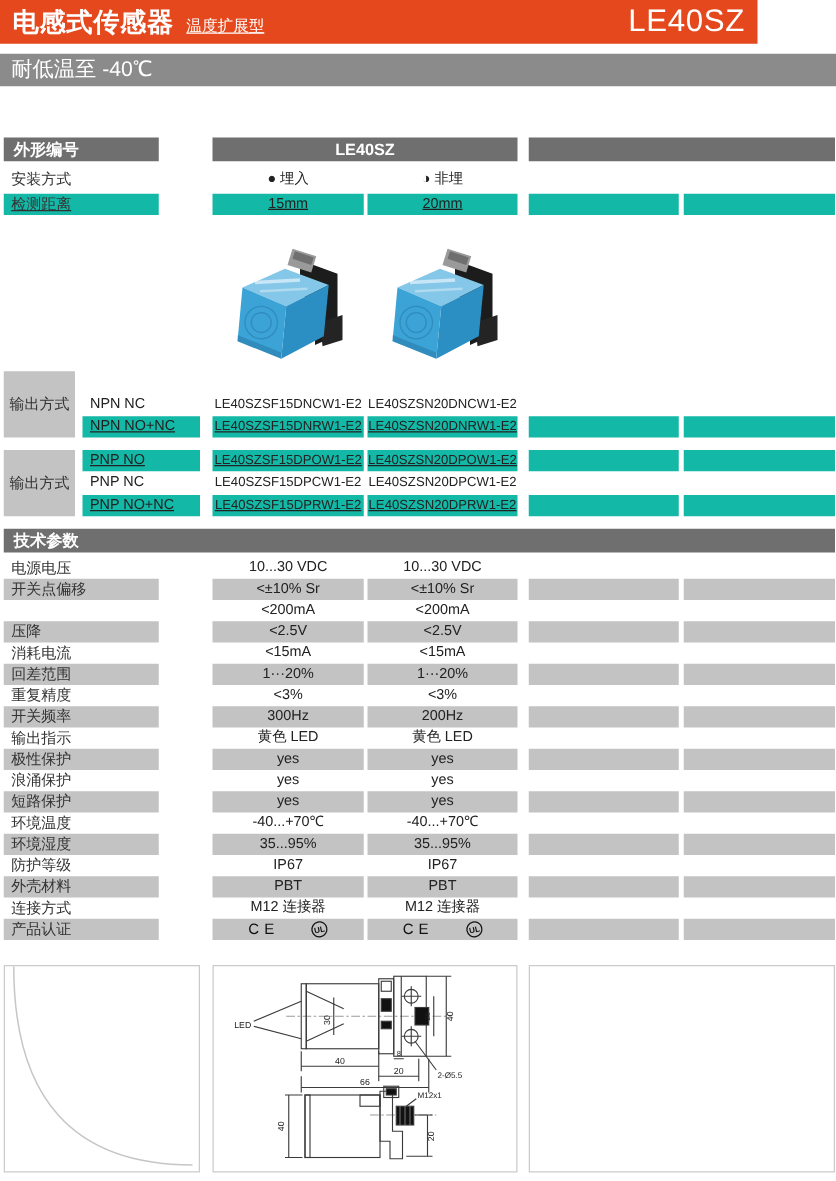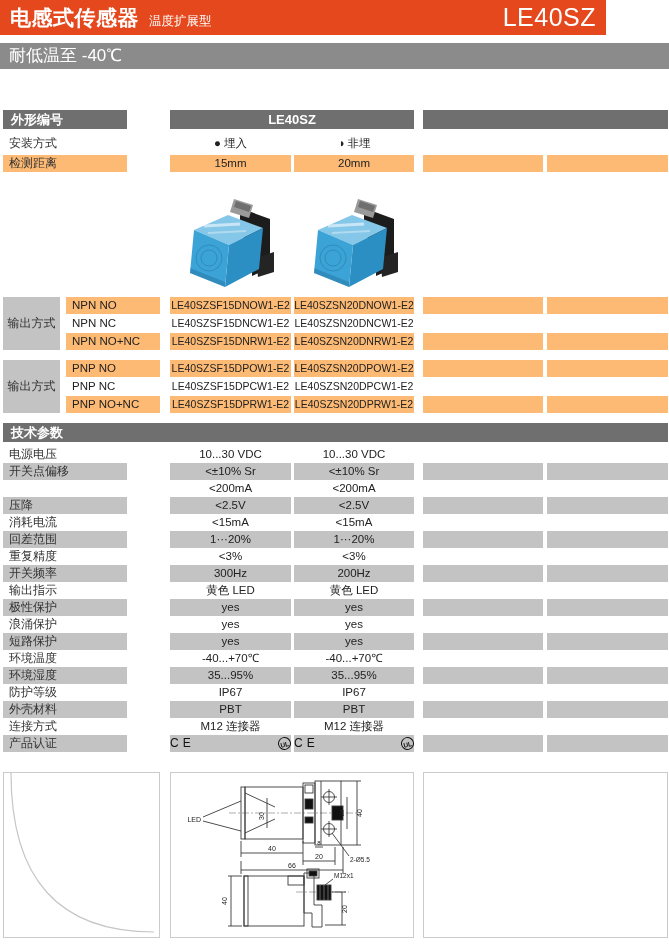--- a/index.html
+++ b/index.html
@@ -3,56 +3,56 @@
 <meta charset="utf-8">
 <style>
   html,body{margin:0;padding:0;background:#fff;}
   .page{position:relative;width:669px;height:945px;background:#fff;overflow:hidden;
         font-family:"Liberation Sans", sans-serif;}
 
   
   .hdr{position:absolute;top:0;left:0;width:606px;height:35px;background:#E4481C;
        display:flex;align-items:center;padding:16px 10px;box-sizing:border-box;}
   .hdr-title{font-size:21px;font-weight:bold;color:#fff;letter-spacing:.5px;}
-  .hdr-sub{font-size:12.5px;color:#fff;margin-left:10px;margin-top:7px;}
+  .hdr-sub{font-size:12.5px;color:#fff;margin-left:10px;margin-top:7px;text-decoration:underline;}
   .hdr-model{margin-left:auto;font-size:25px;color:#fff;font-weight:normal;letter-spacing:.5px;}
   .banner{position:absolute;top:43px;left:0;width:669px;height:26px;background:#8B8B8B;
           color:#fff;font-size:17px;line-height:26px;padding-left:9px;box-sizing:border-box;}
 
   
   .trow{position:absolute;left:0;width:669px;height:17px;}
   .cell{position:absolute;top:0;height:17px;line-height:17px;font-size:11.5px;color:#222;
         text-align:center;white-space:nowrap;overflow:hidden;box-sizing:border-box;}
   .cL{left:3px;width:124px;}
   .cA{left:170px;width:121px;}
   .cB{left:294px;width:120px;}
   .cC{left:423px;width:120px;}
   .cD{left:547px;width:121px;}
   .lbl{text-align:left;padding-left:6px;font-size:12px;color:#333;}
-  .gbg{background:#fdba74;}
+  .gbg{background:#14b8a6;text-decoration:underline;}
   .dcell{background:#6F6F6F;color:#fff;font-weight:bold;font-size:13px;height:19px;line-height:19px;}
   .dcell.lbl{padding-left:8px;}
   .span-ab{left:170px;width:244px;}
   .span-cd{left:423px;width:245px;}
   .span-all{left:3px;width:665px;}
 
   
   .ogrp{position:absolute;left:0;width:669px;height:53px;}
   .gcell{position:absolute;left:3px;top:0;width:57px;height:53px;background:#C3C3C3;
          font-size:12px;color:#333;display:flex;align-items:center;justify-content:center;}
   .orow{position:absolute;left:0;width:669px;height:17px;}
   .cSub{left:66px;width:94px;text-align:left;padding-left:6px;font-size:11.5px;}
   .model{font-size:10.5px;}
 
   
   .specs{position:absolute;top:446px;left:0;width:669px;}
   .srow{position:relative;height:17px;margin-bottom:0;}
   .srow .cell{top:0;}
   .srow.gray .cell{background:#C3C3C3;}
-  .certwrap{display:flex;align-items:center;justify-content:space-between;gap:26px;height:17px;}
+  .certwrap{display:flex;align-items:center;justify-content:center;gap:26px;height:17px;}
   .ce{font-size:12px;letter-spacing:4px;color:#111;font-weight:normal;}
   .ul{display:inline-block;width:13px;height:13px;border:1.2px solid #111;border-radius:50%;
       font-size:6.5px;line-height:13px;text-align:center;color:#111;font-weight:bold;
       transform:rotate(-12deg);box-sizing:border-box;}
 
   
   .box{position:absolute;top:772px;height:166px;border:1px solid #CBCBCB;box-sizing:border-box;background:#fff;}
   .boxL{left:3px;width:157px;}
   .boxM{left:170px;width:244px;}
   .boxR{left:423px;width:245px;}
@@ -121,27 +121,20 @@
     <polygon points="10,42 45,57 41,99 6,85" fill="#3BA3D6"></polygon>
     <line x1="20" y1="38" x2="56" y2="36" stroke="rgba(255,255,255,.55)" stroke-width="3"></line>
     <line x1="24" y1="45" x2="62" y2="43" stroke="rgba(255,255,255,.35)" stroke-width="2"></line>
     <circle cx="25" cy="70" r="13" fill="none" stroke="rgba(10,70,110,.25)"></circle>
     <circle cx="25" cy="70" r="8" fill="none" stroke="rgba(10,70,110,.25)"></circle>
     <polygon points="6,85 41,99 41,94 6,80" fill="rgba(0,40,70,.18)"></polygon>
   </svg>
 
   <div class="ogrp" style="top:297px">
     <div class="gcell">输出方式</div>
-    <div class="orow" style="top:0">
-      <div class="cell cSub gbg">NPN NO</div>
-      <div class="cell cA model gbg">LE40SZSF15DNOW1-E2</div>
-      <div class="cell cB model gbg">LE40SZSN20DNOW1-E2</div>
-      <div class="cell cC gbg"></div>
-      <div class="cell cD gbg"></div>
-    </div>
     <div class="orow" style="top:18px">
       <div class="cell cSub">NPN NC</div>
       <div class="cell cA model">LE40SZSF15DNCW1-E2</div>
       <div class="cell cB model">LE40SZSN20DNCW1-E2</div>
     </div>
     <div class="orow" style="top:36px">
       <div class="cell cSub gbg">NPN NO+NC</div>
       <div class="cell cA model gbg">LE40SZSF15DNRW1-E2</div>
       <div class="cell cB model gbg">LE40SZSN20DNRW1-E2</div>
       <div class="cell cC gbg"></div>

